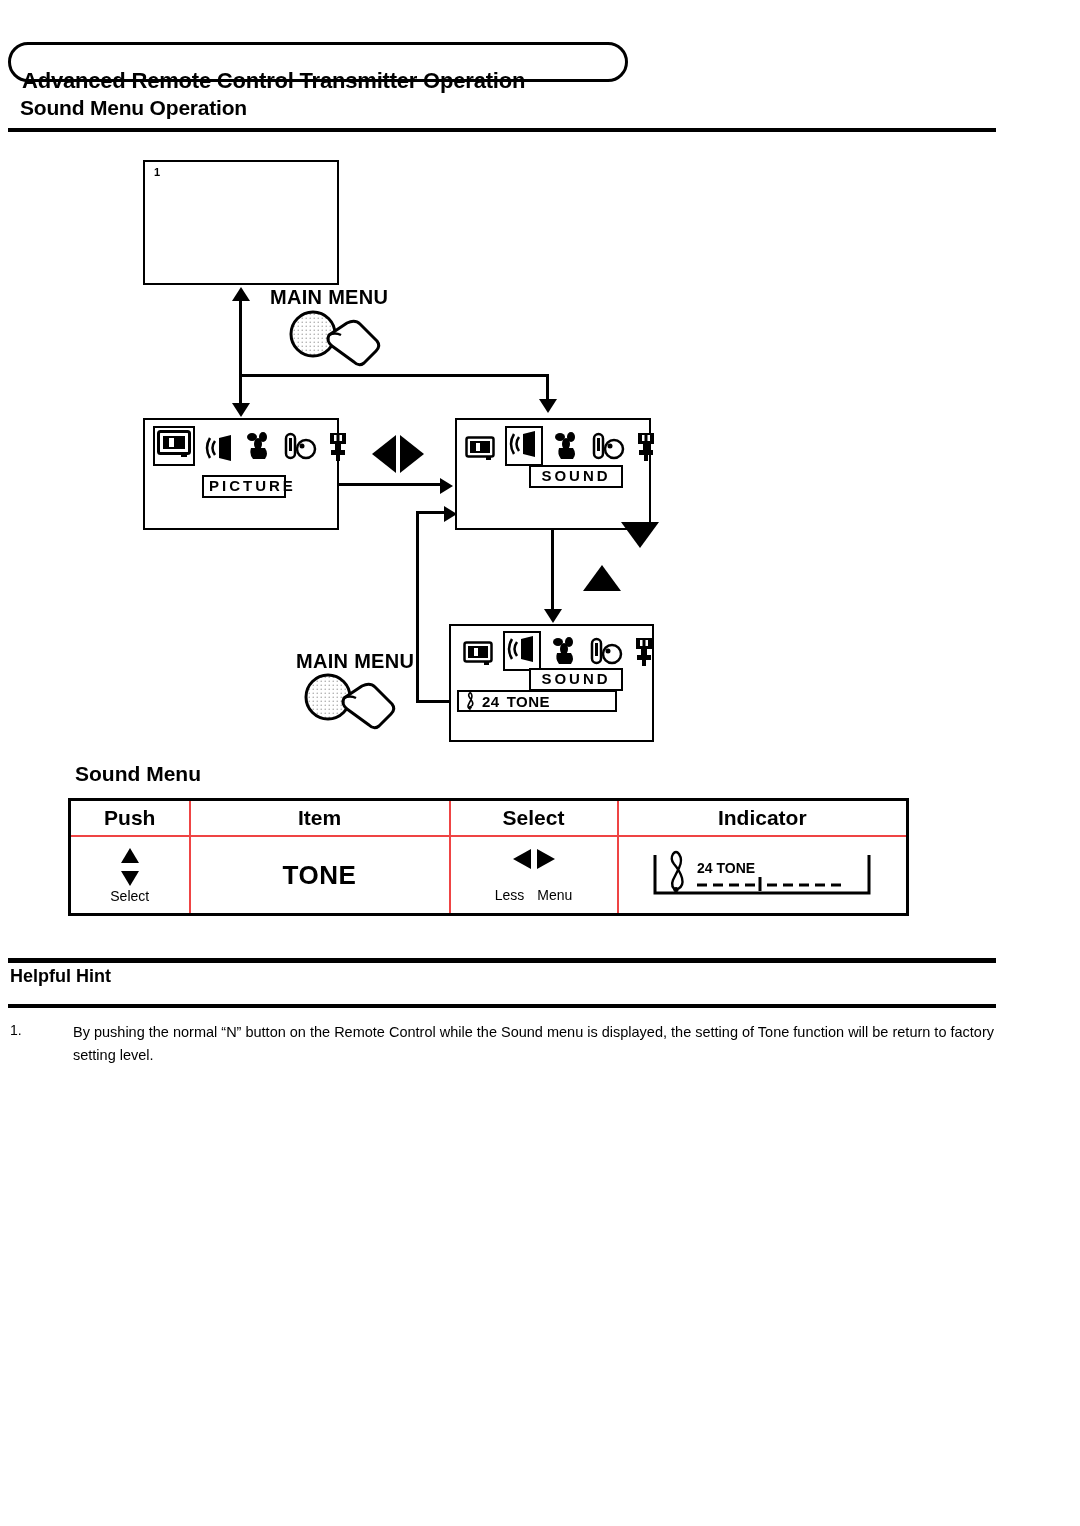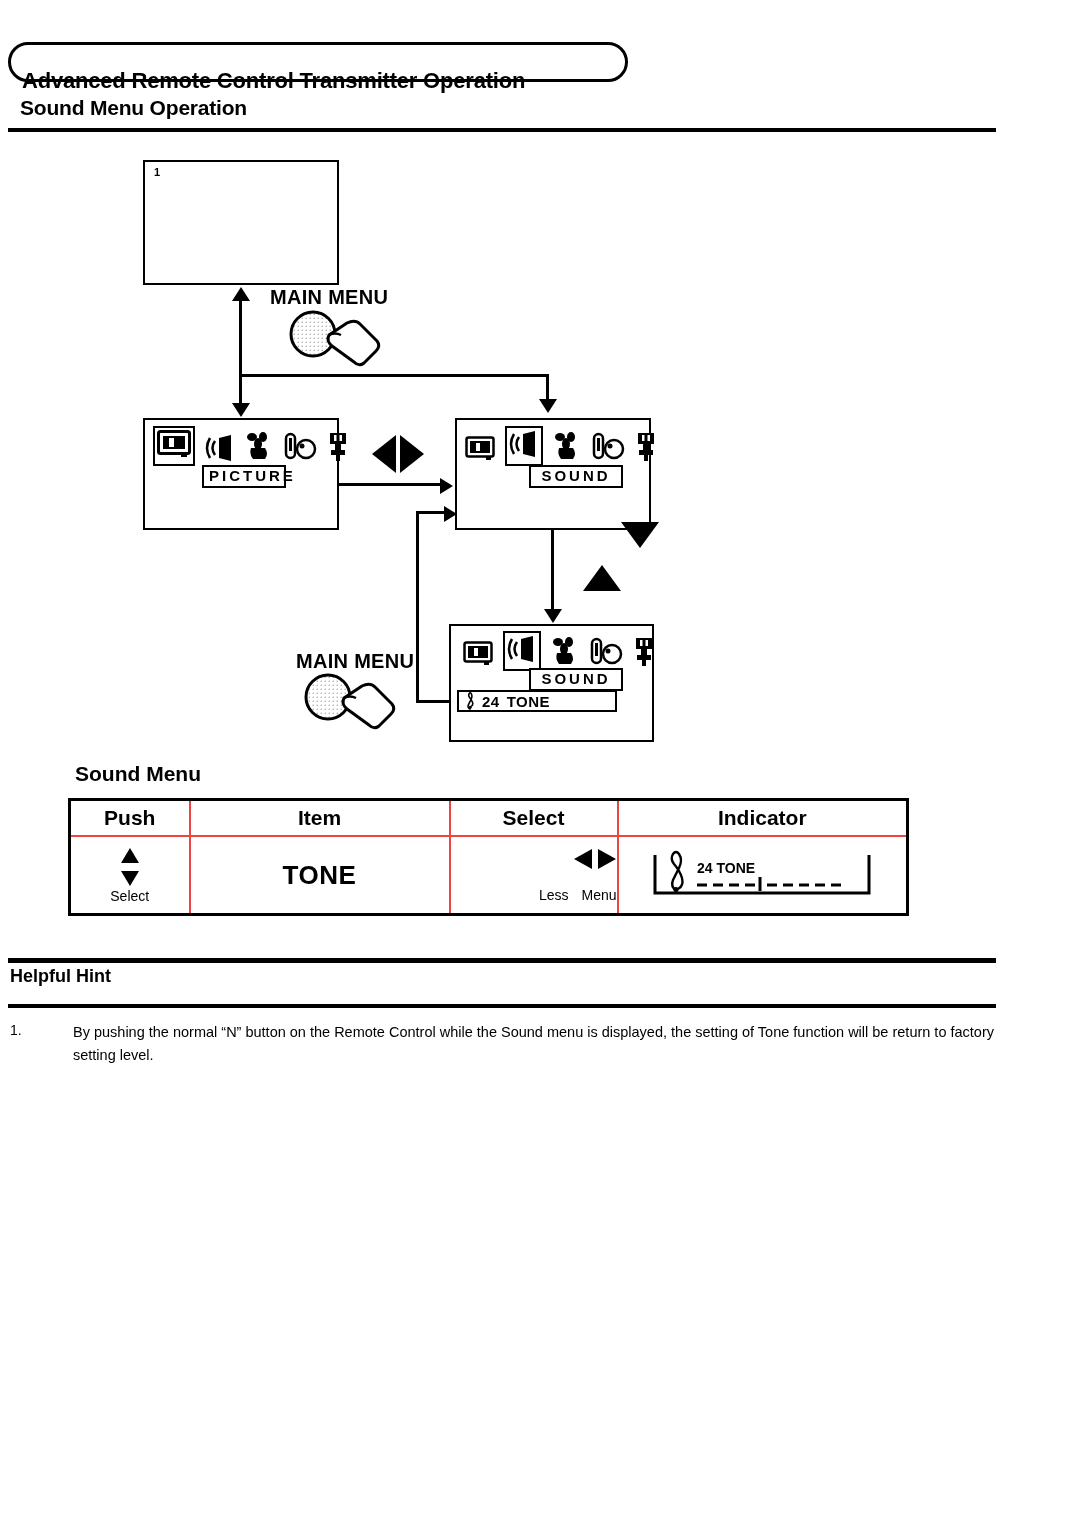--- a/index.html
+++ b/index.html
@@ -195,21 +195,21 @@
   .sound-table th {
     font-size: 21px;
     font-weight: bold;
     height: 34px;
     padding: 0;
   }
   .sound-table td { height: 76px; padding: 0; }
   .cell-push { display: flex; flex-direction: column; align-items: center; justify-content: center; gap: 1px; }
   .push-label { font-size: 14px; }
   .item-name { font-size: 26px; font-weight: bold; letter-spacing: 0.5px; }
-  .effect-wrap { display: flex; flex-direction: column; align-items: flex-end; gap: 16px; }
+  .effect-wrap { display: flex; flex-direction: column; align-items: center; gap: 16px; }
   .effect-words { display: flex; gap: 13px; font-size: 14px; }
   .ind-wrap { display: flex; align-items: center; justify-content: center; }
 
   
   .hint-title {
     position: absolute;
     left: 10px;
     top: 966px;
     font-size: 18px;
     font-weight: bold;
@@ -302,21 +302,21 @@
         <svg width="22" height="30" viewBox="0 0 22 30">
           <rect x="3" y="1" width="16" height="11" fill="#000"></rect>
           <rect x="7" y="3" width="2.5" height="6" fill="#fff"></rect>
           <rect x="12.5" y="3" width="2.5" height="6" fill="#fff"></rect>
           <rect x="8" y="12" width="6" height="6" fill="#000"></rect>
           <rect x="4" y="18" width="14" height="5" fill="#000"></rect>
           <rect x="9" y="23" width="4" height="6" fill="#000"></rect>
         </svg>
       </span>
     </div>
-    <div class="menu-label" style="left:57px;top:45px;width:84px;">PICTURE</div>
+    <div class="menu-label" style="left:57px;top:55px;width:84px;">PICTURE</div>
   </div>
 
   <div class="tri-pair-h" style="left:372px;top:435px;">
     <span class="tri-left"></span>
     <span class="tri-right"></span>
   </div>
 
   <div class="ln-h" style="left:339px;top:483px;width:105px;"></div>
   <div class="arrow-right" style="left:440px;top:478px;"></div>
 

